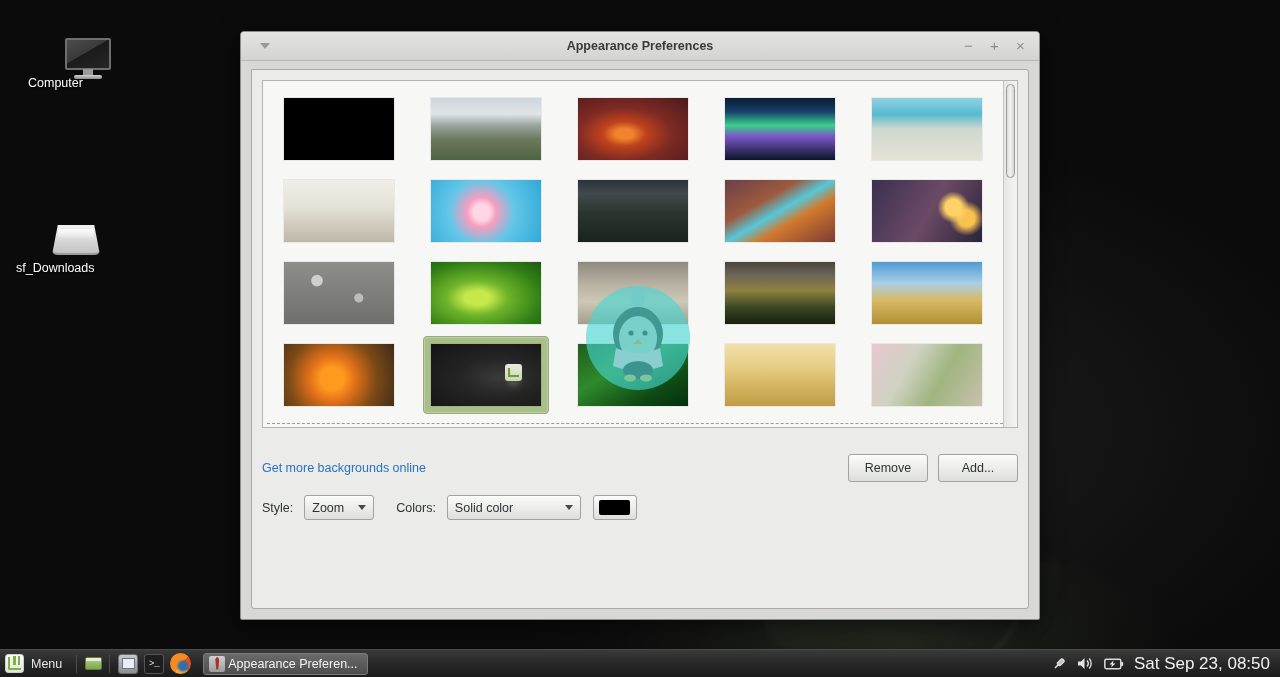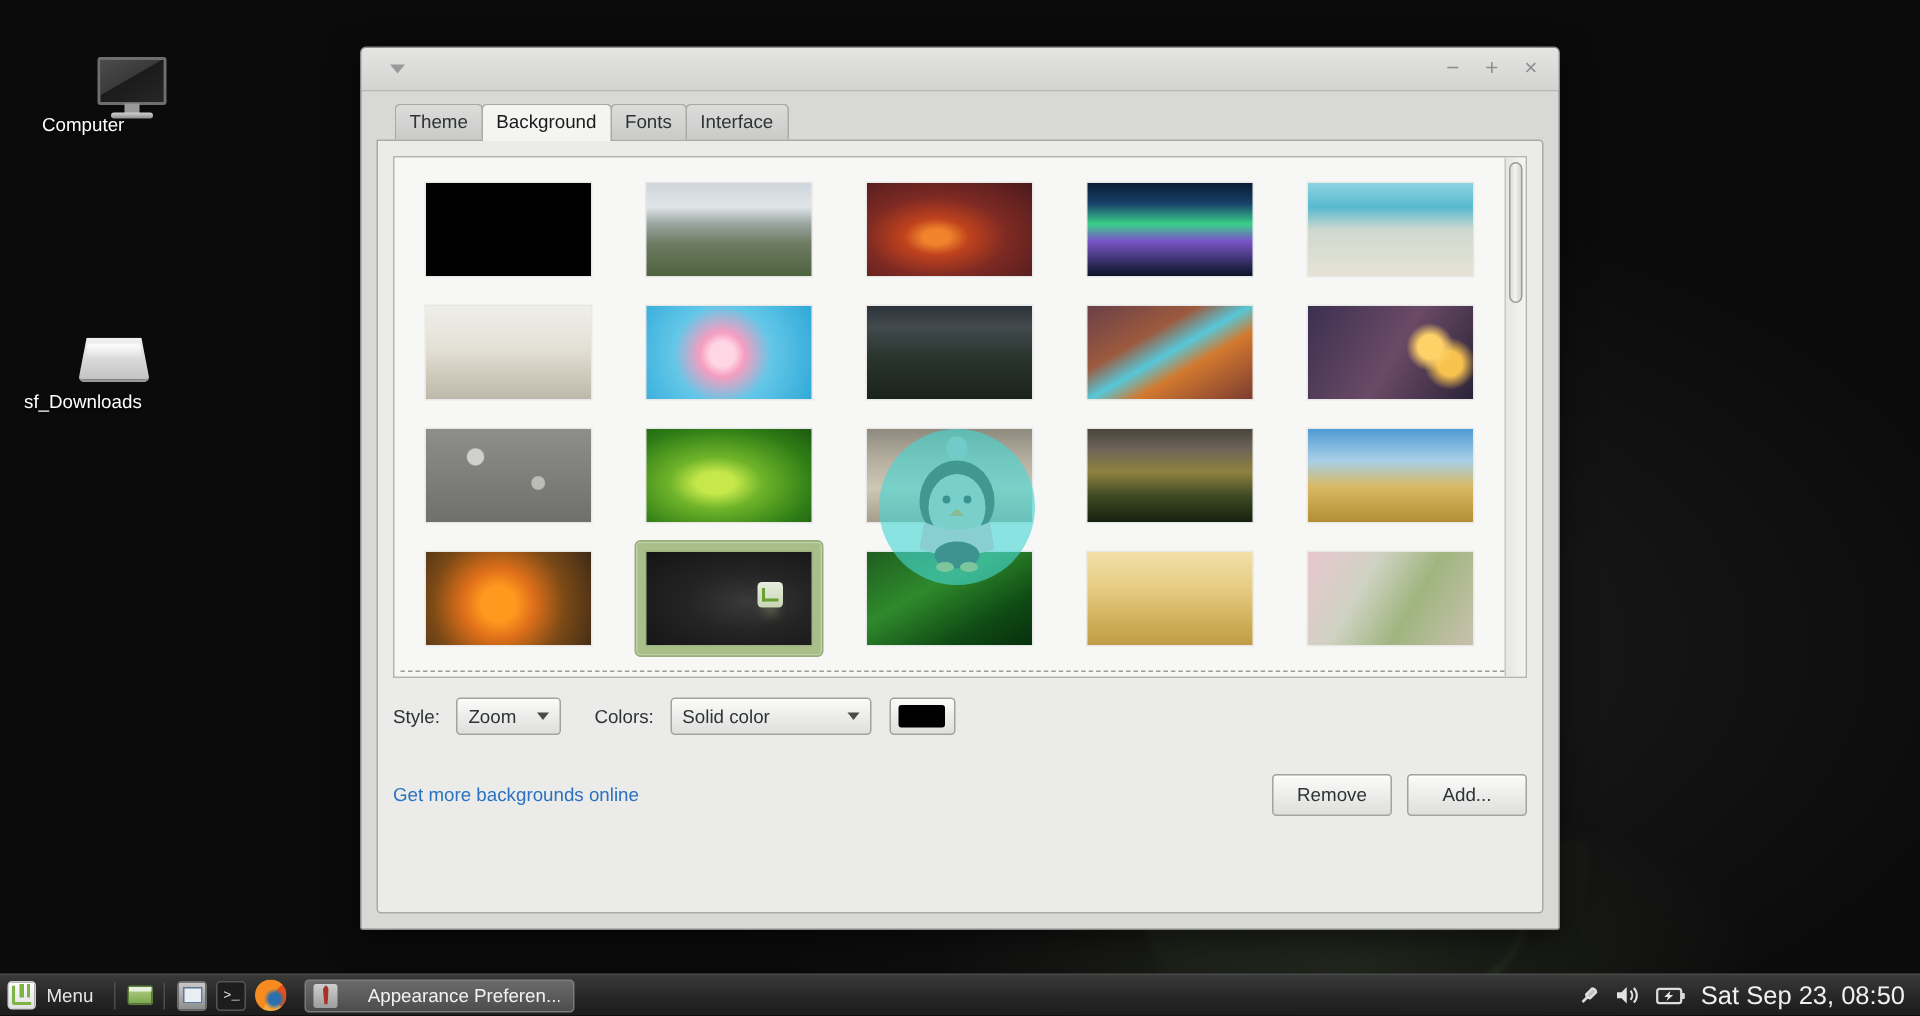--- a/index.html
+++ b/index.html
@@ -349,21 +349,21 @@
   .lnc-fox {
     width: 21px; height: 21px; border-radius: 50%;
     background:
       radial-gradient(circle at 62% 62%, #2a6fb0 0 20%, rgba(42,111,176,0) 38%),
       conic-gradient(from 210deg, #f78b20 0 55%, #e4521b 55% 80%, #f9a93a 80% 100%);
   }
   #task-btn {
     height: 22px; margin-left: 10px; padding: 0 9px 0 5px;
     background: linear-gradient(#6a6a6a,#4d4d4d);
     border: 1px solid #7b7b7b; border-radius: 3px;
-    display: flex; align-items: center; gap: 20px; cursor: pointer;
+    display: flex; align-items: center; gap: 3px; cursor: pointer;
     max-width: 180px;
   }
   #task-btn .tie-icon {
     width: 16px; height: 16px; border-radius: 2px;
     background: linear-gradient(#cfcfcf,#9d9d9d);
     position: relative; overflow: hidden;
   }
   #task-btn .tie-icon::after {
     content: ""; position: absolute; left: 6px; top: 1px;
     width: 4px; height: 13px; background: #a8322a;
@@ -399,34 +399,29 @@
     </div>
     <div class="cap">sf_Downloads</div>
   </div>
 </div>
 
 <div id="window">
   <div id="titlebar">
     <div id="win-menu-arrow">
         <span></span>
       </div>
+    <div id="win-title">Appearance Preferences</div>
     <div id="win-buttons">
       <div>−</div>
       <div>+</div>
       <div>×</div>
     </div>
   </div>
 
   <div id="win-body">
-    <div id="tabs">
-      <div class="tab">Theme</div>
-      <div class="tab active">Background</div>
-      <div class="tab">Fonts</div>
-      <div class="tab">Interface</div>
-    </div>
 
     <div id="notebook-page">
 
       <div id="thumb-frame">
         <div id="thumb-grid">
             <div class="thumb-cell">
               <div>
                 <div class="thumb" style="background: rgb(0, 0, 0);"></div>
               </div>
             </div>
@@ -527,43 +522,43 @@
             <div class="thumb-cell">
               <div>
                 <div class="thumb" style="background: linear-gradient(120deg, rgb(232, 199, 207) 0%, rgb(207, 210, 194) 34%, rgb(159, 181, 127) 62%, rgb(201, 193, 174) 100%);"></div>
               </div>
             </div>
           </div>
         <div id="focus-dash"></div>
         <div id="sb-trough">
           <div id="sb-thumb"></div>
         </div>
+      </div>
+
+      <div id="link-row">
+        <span id="more-link">Get more backgrounds online</span>
+        <span class="spacer"></span>
+        <div class="btn">Remove</div>
+        <div class="btn">Add...</div>
       </div>
 
       <div id="style-row">
         <span class="row-label">Style:</span>
         <div class="combo" id="style-combo">
           <span class="val">Zoom</span>
           <span class="arr"></span>
         </div>
         <span class="row-label" style="margin-left:14px;">Colors:</span>
         <div class="combo" id="colors-combo">
           <span class="val">Solid color</span>
           <span class="arr"></span>
         </div>
         <div id="color-swatch-btn">
           <div id="color-swatch" style="background: rgb(0, 0, 0);"></div>
         </div>
-      </div>
-
-      <div id="link-row">
-        <span id="more-link">Get more backgrounds online</span>
-        <span class="spacer"></span>
-        <div class="btn">Remove</div>
-        <div class="btn">Add...</div>
       </div>
     </div>
 
   </div>
 </div>
 
 <div id="cursor" style="left: 586px; top: 286px;">
   <div class="halo"></div>
   <svg width="104" height="104" viewBox="0 0 104 104">
     <ellipse cx="52" cy="13" rx="7" ry="8" fill="#b9b9b9"></ellipse>

